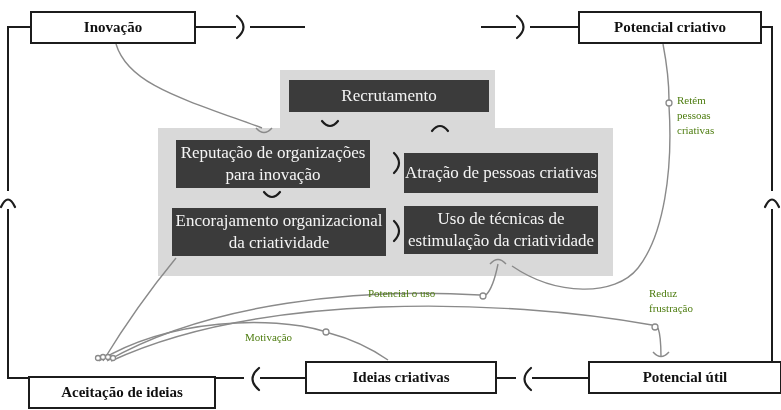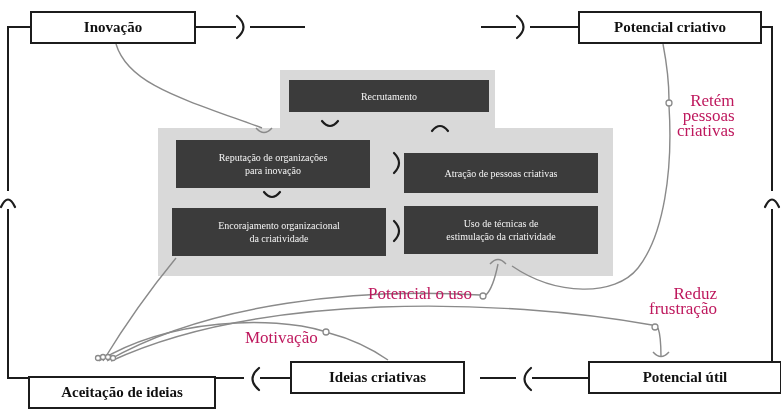--- a/index.html
+++ b/index.html
@@ -11,25 +11,25 @@
   .panel{position:absolute;background:#d9d9d9;z-index:1}
   .overlay{position:absolute;left:0;top:0;z-index:2}
   .wbox{
     position:absolute;z-index:3;height:33px;background:#ffffff;
     border:2px solid #1c1c1c;display:flex;align-items:center;justify-content:center;
     font-weight:bold;font-size:15px;color:#111;text-align:center;
   }
   .dbox{
     position:absolute;z-index:3;background:#3b3b3b;color:#f5f5f5;
     display:flex;flex-direction:column;align-items:center;justify-content:center;
-    text-align:center;font-size:10px;line-height:1.3;
+    text-align:center;font-size:17px;line-height:1.3;
   }
   .dbox span{display:block}
   .glabel{
-    position:absolute;z-index:3;color:#be185d;font-size:17px;line-height:15px;text-align:right;
+    position:absolute;z-index:3;color:#4d7c0f;font-size:11px;line-height:15px;
   }
   .glabel span{display:block}
 </style>
 </head>
 <body>
 
 <div class="stage">
 
   <div class="panel" style="left:280px;top:70px;width:215px;height:62px"></div>
   <div class="panel" style="left:158px;top:128px;width:455px;height:148px"></div>
@@ -84,21 +84,21 @@
   <div class="wbox" style="left:30px;top:11px;width:166px">
     <span>Inovação</span>
   </div>
   <div class="wbox" style="left:578px;top:11px;width:184px">
     <span>Potencial criativo</span>
   </div>
 
   <div class="wbox" style="left:28px;top:376px;width:188px">
     <span>Aceitação de ideias</span>
   </div>
-  <div class="wbox" style="left:290px;top:361px;width:175px">
+  <div class="wbox" style="left:305px;top:361px;width:192px">
     <span>Ideias criativas</span>
   </div>
   <div class="wbox" style="left:588px;top:361px;width:194px">
     <span>Potencial útil</span>
   </div>
 
   <div class="dbox" style="left:289px;top:80px;width:200px;height:32px">
     <span>Recrutamento</span>
   </div>
   <div class="dbox" style="left:176px;top:140px;width:194px;height:48px">

